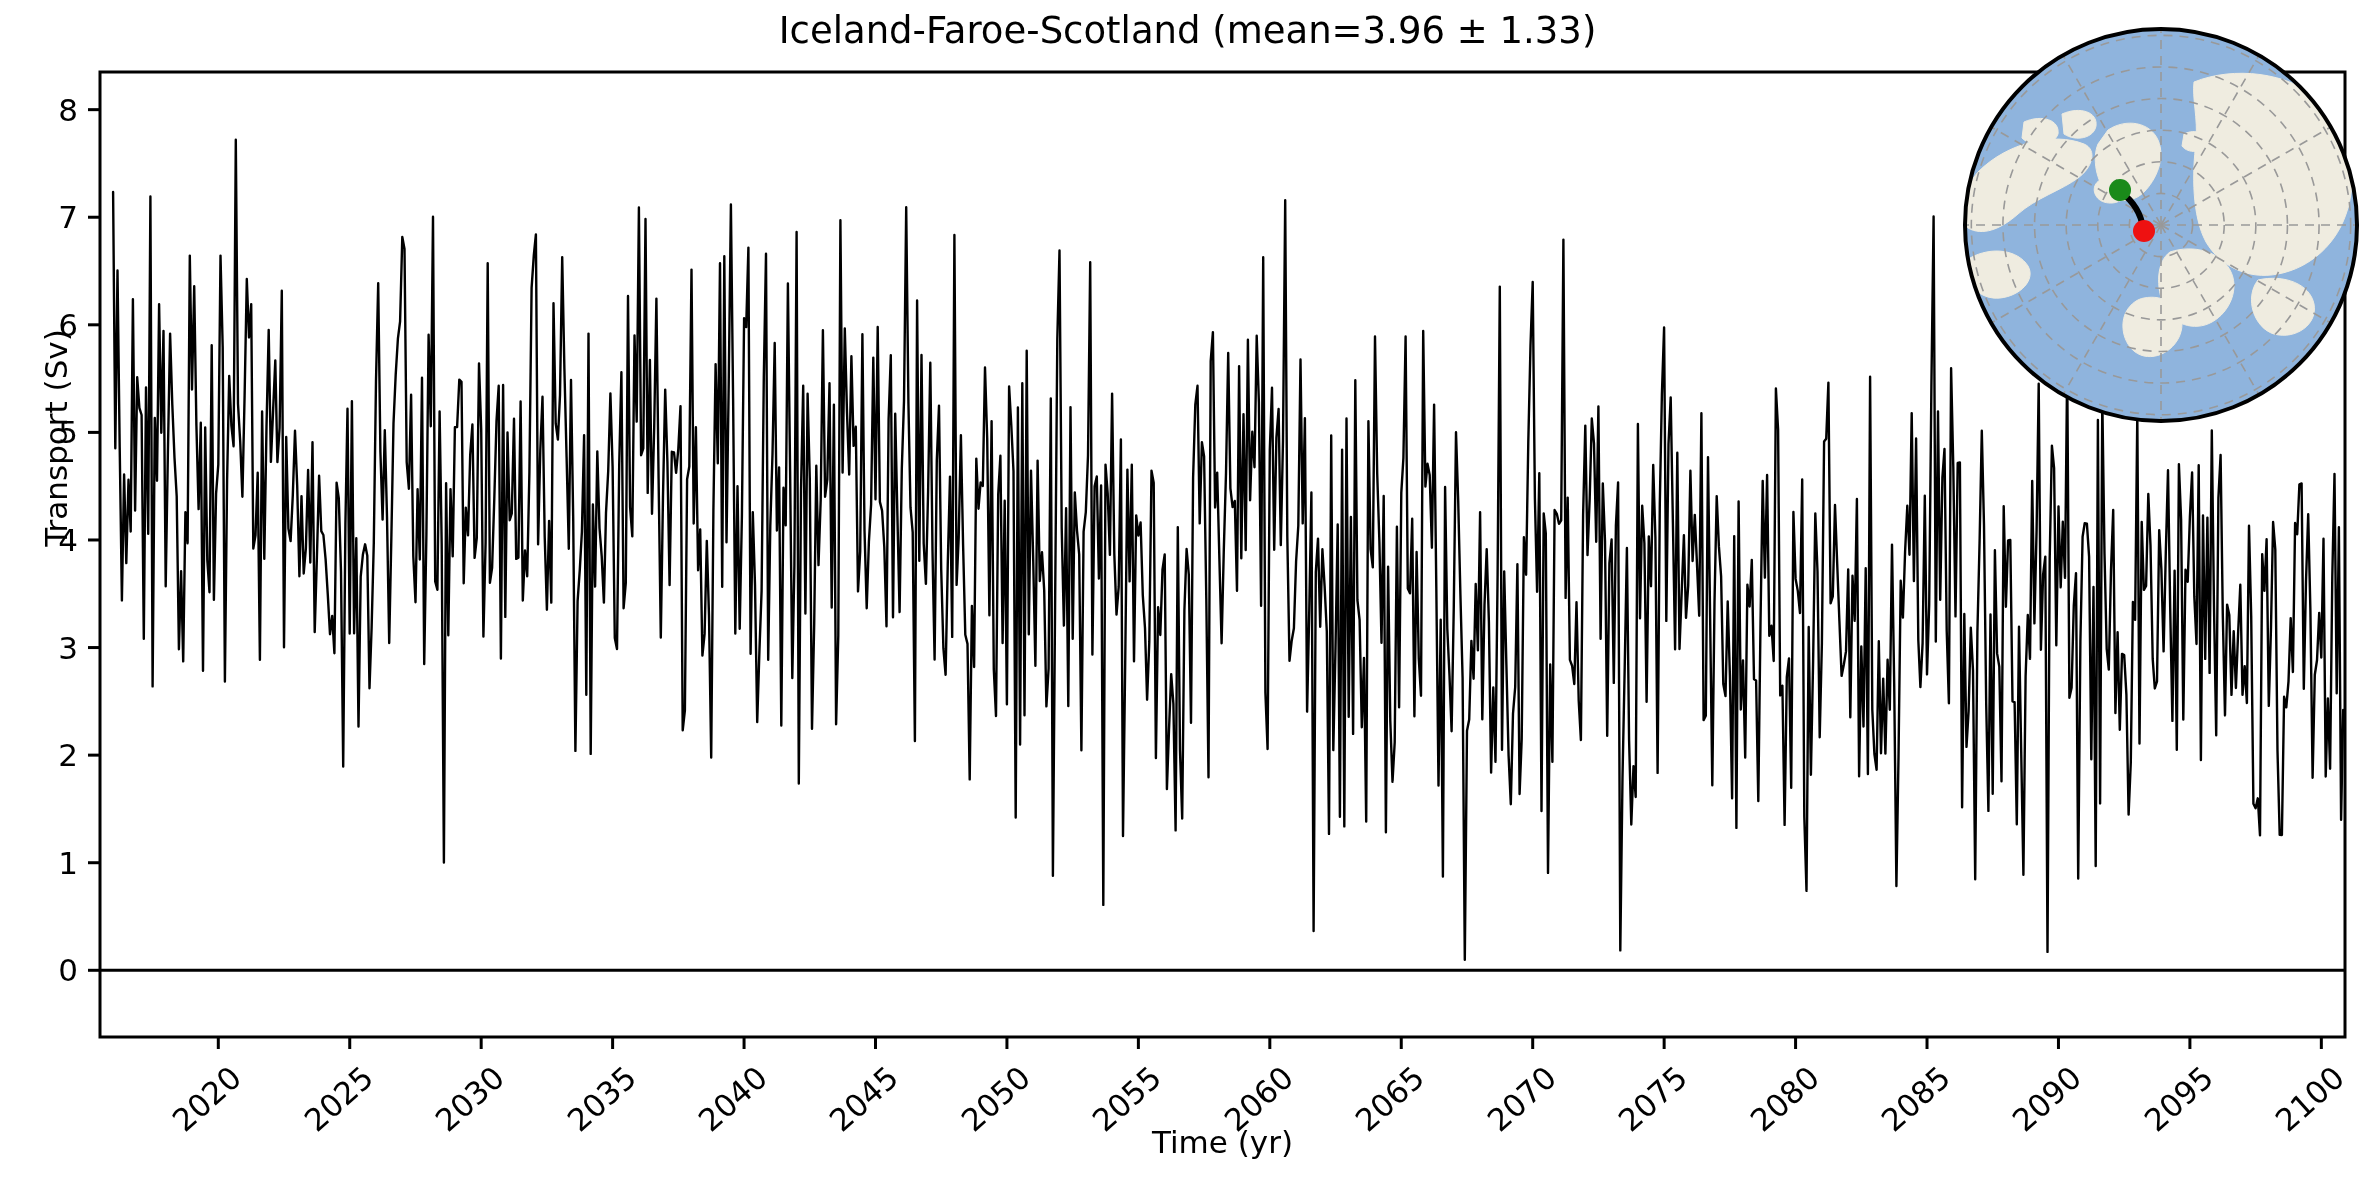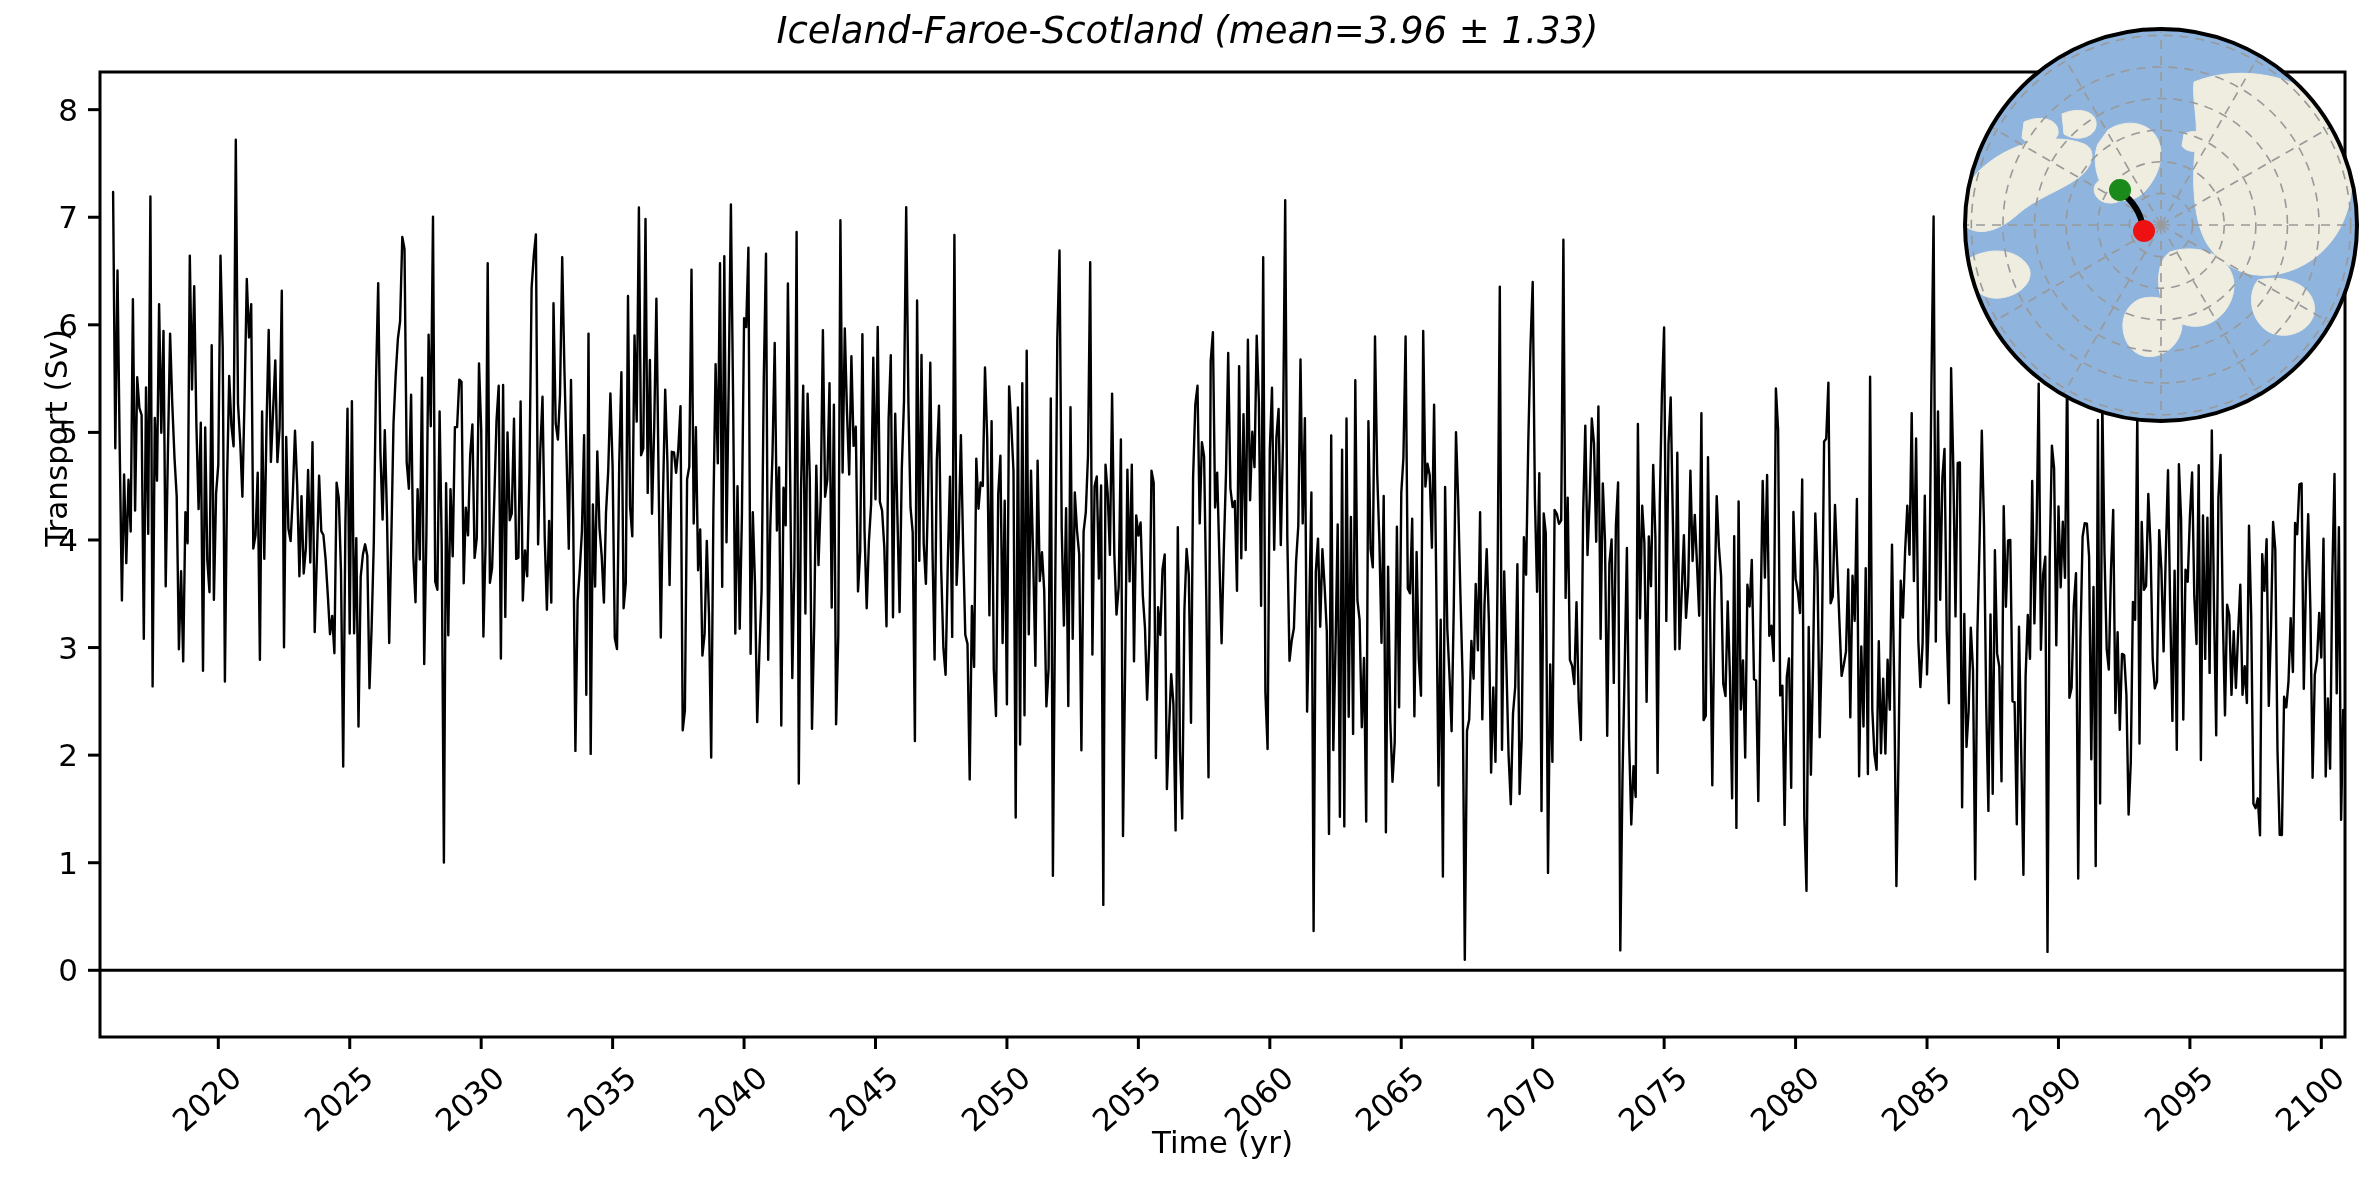--- a/index.html
+++ b/index.html
@@ -23,21 +23,20 @@
   #chart-title {
     position: absolute;
     left: 0;
     top: 8px;
     width: 2375px;
     text-align: center;
     font-size: 37px;
     line-height: 46px;
     color: #000000;
     white-space: nowrap;
-    font-style: italic;
   }
   
   #plot-svg {
     position: absolute;
     left: 0;
     top: 0;
     width: 2375px;
     height: 1180px;
   }
   #ylabel {

